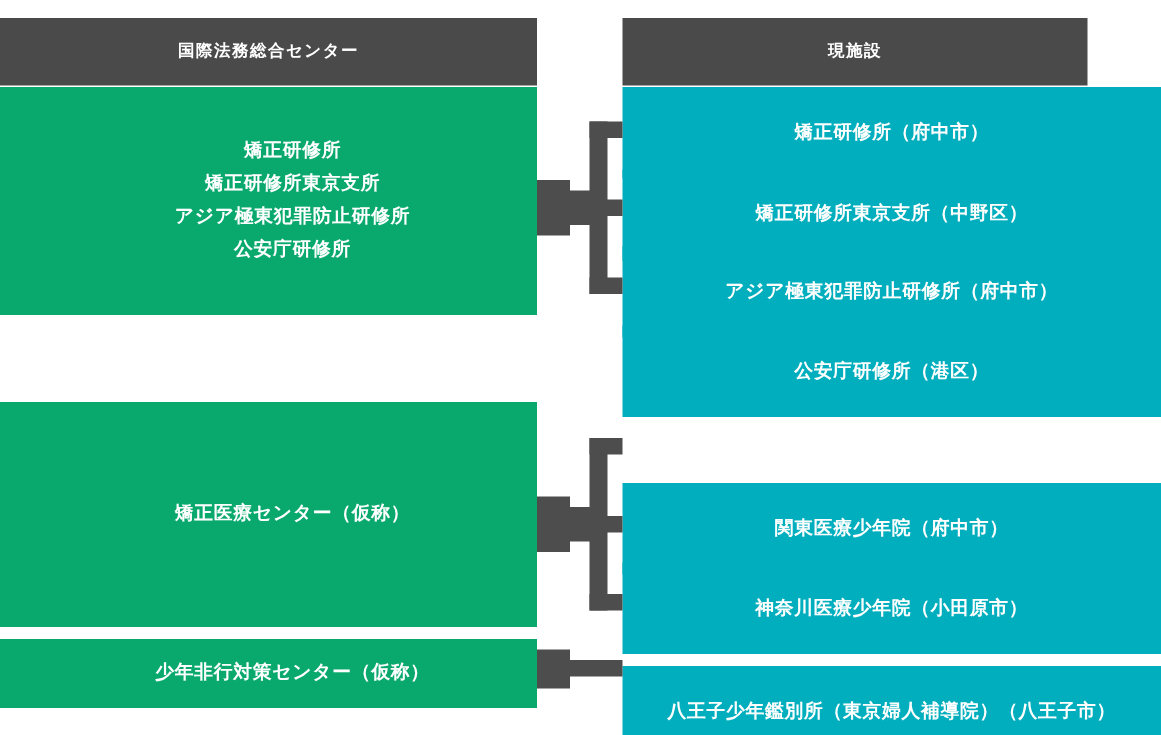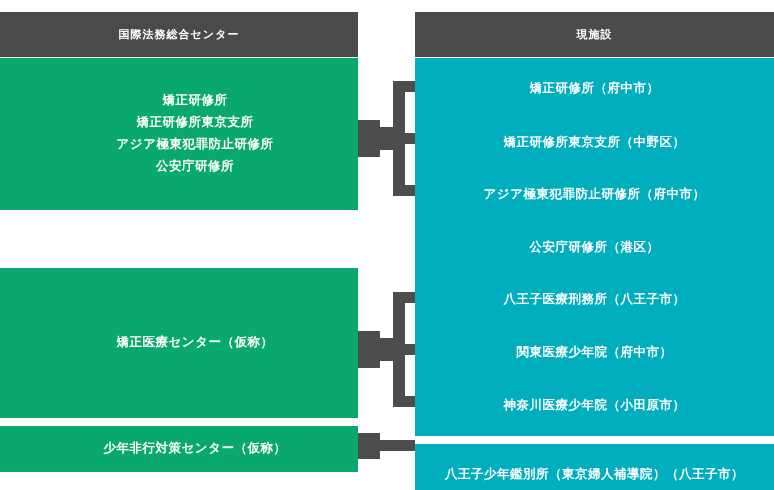--- a/index.html
+++ b/index.html
@@ -30,21 +30,21 @@
     display: flex;
     align-items: center;
     justify-content: center;
     font-size: 11px;
     font-weight: bold;
     letter-spacing: 1px;
     line-height: 1;
     margin-top: 12px;
   }
   #header-left  { left: 0;     width: 358px; }
-  #header-right { left: 415px; width: 359px; }
+  #header-right { left: 415px; width: 310px; }
 
   
   .new-box {
     position: absolute;
     left: 0;
     width: 358px;
     background: #09a96e;
     color: #ffffff;
     display: flex;
     flex-direction: column;
@@ -123,23 +123,20 @@
   </div>
 
   <div class="cur-box" style="top: 164px; background: rgb(0, 174, 189);">
     <span>アジア極東犯罪防止研修所（府中市）</span>
   </div>
 
   <div class="cur-box" style="top: 217px; background: rgb(0, 174, 189);">
     <span>公安庁研修所（港区）</span>
   </div>
 
-  <div class="cur-box" style="top: 269px; background: rgb(0, 174, 189);">
-    <span>八王子医療刑務所（八王子市）</span>
-  </div>
 
   <div class="cur-box" style="top: 322px; background: rgb(0, 174, 189);">
     <span>関東医療少年院（府中市）</span>
   </div>
 
   <div class="cur-box" style="top: 375px; background: rgb(0, 174, 189);">
     <span>神奈川医療少年院（小田原市）</span>
   </div>
 
   <div class="cur-box" style="top: 444px; background: rgb(0, 174, 189);">

